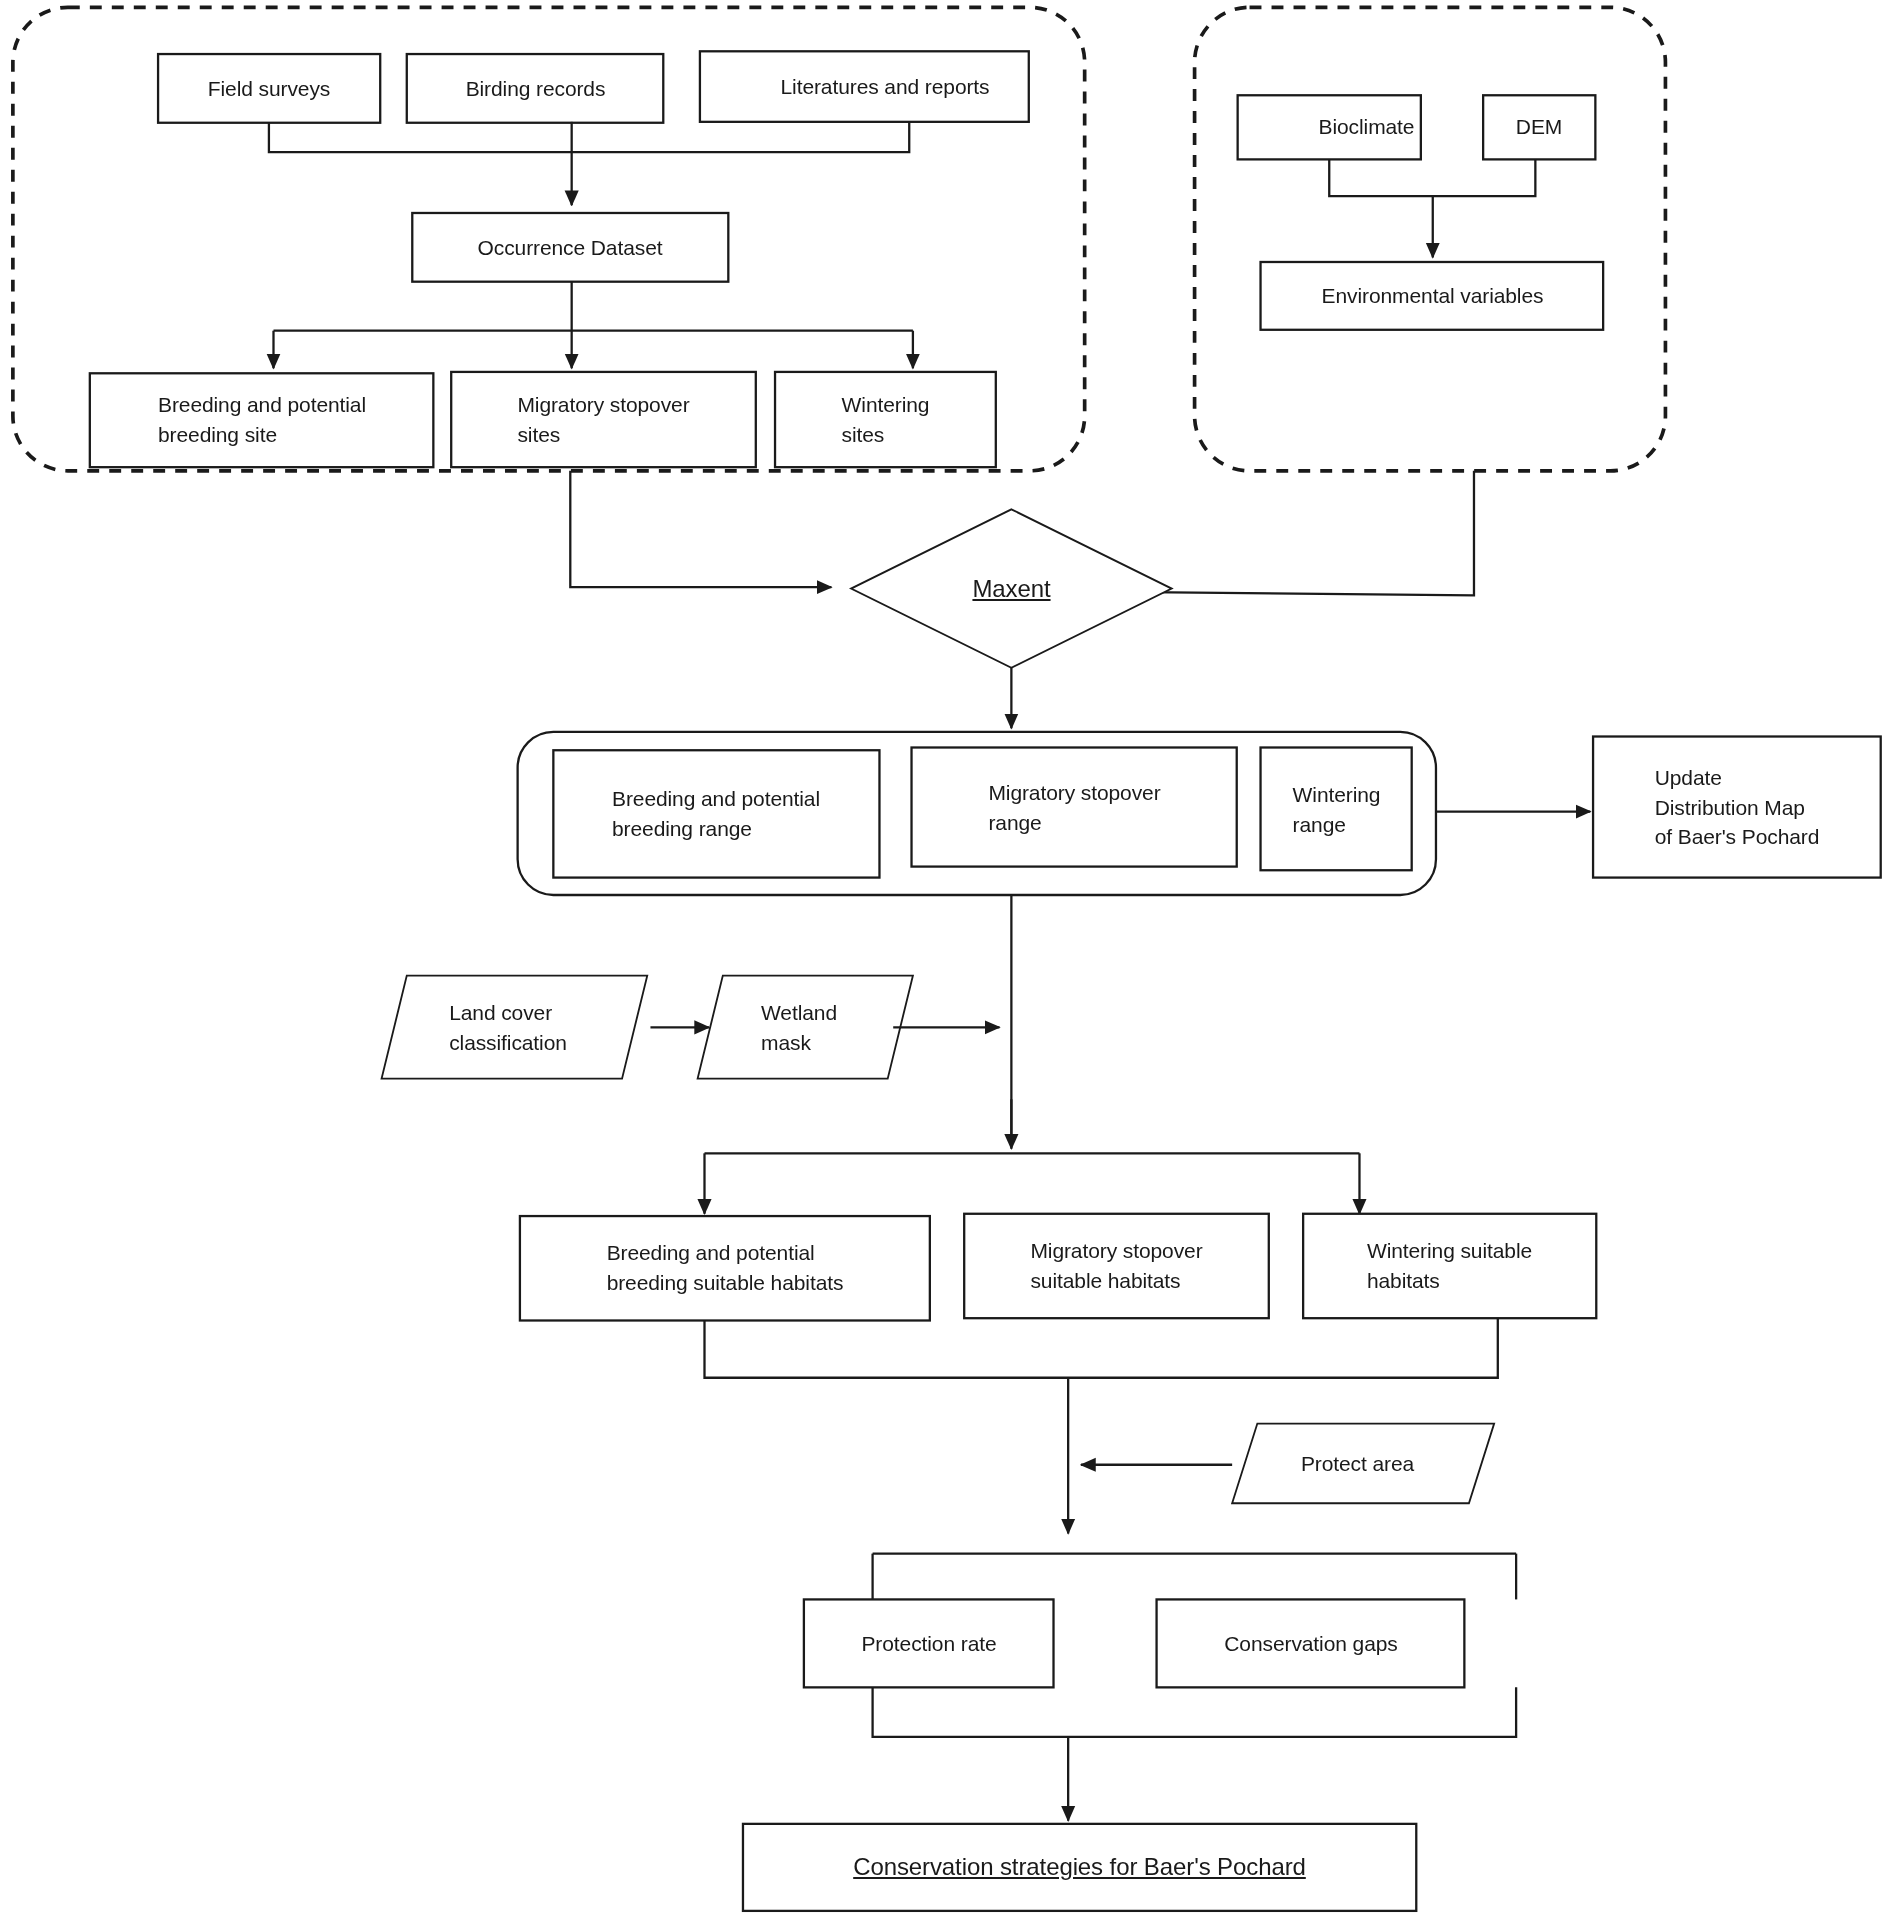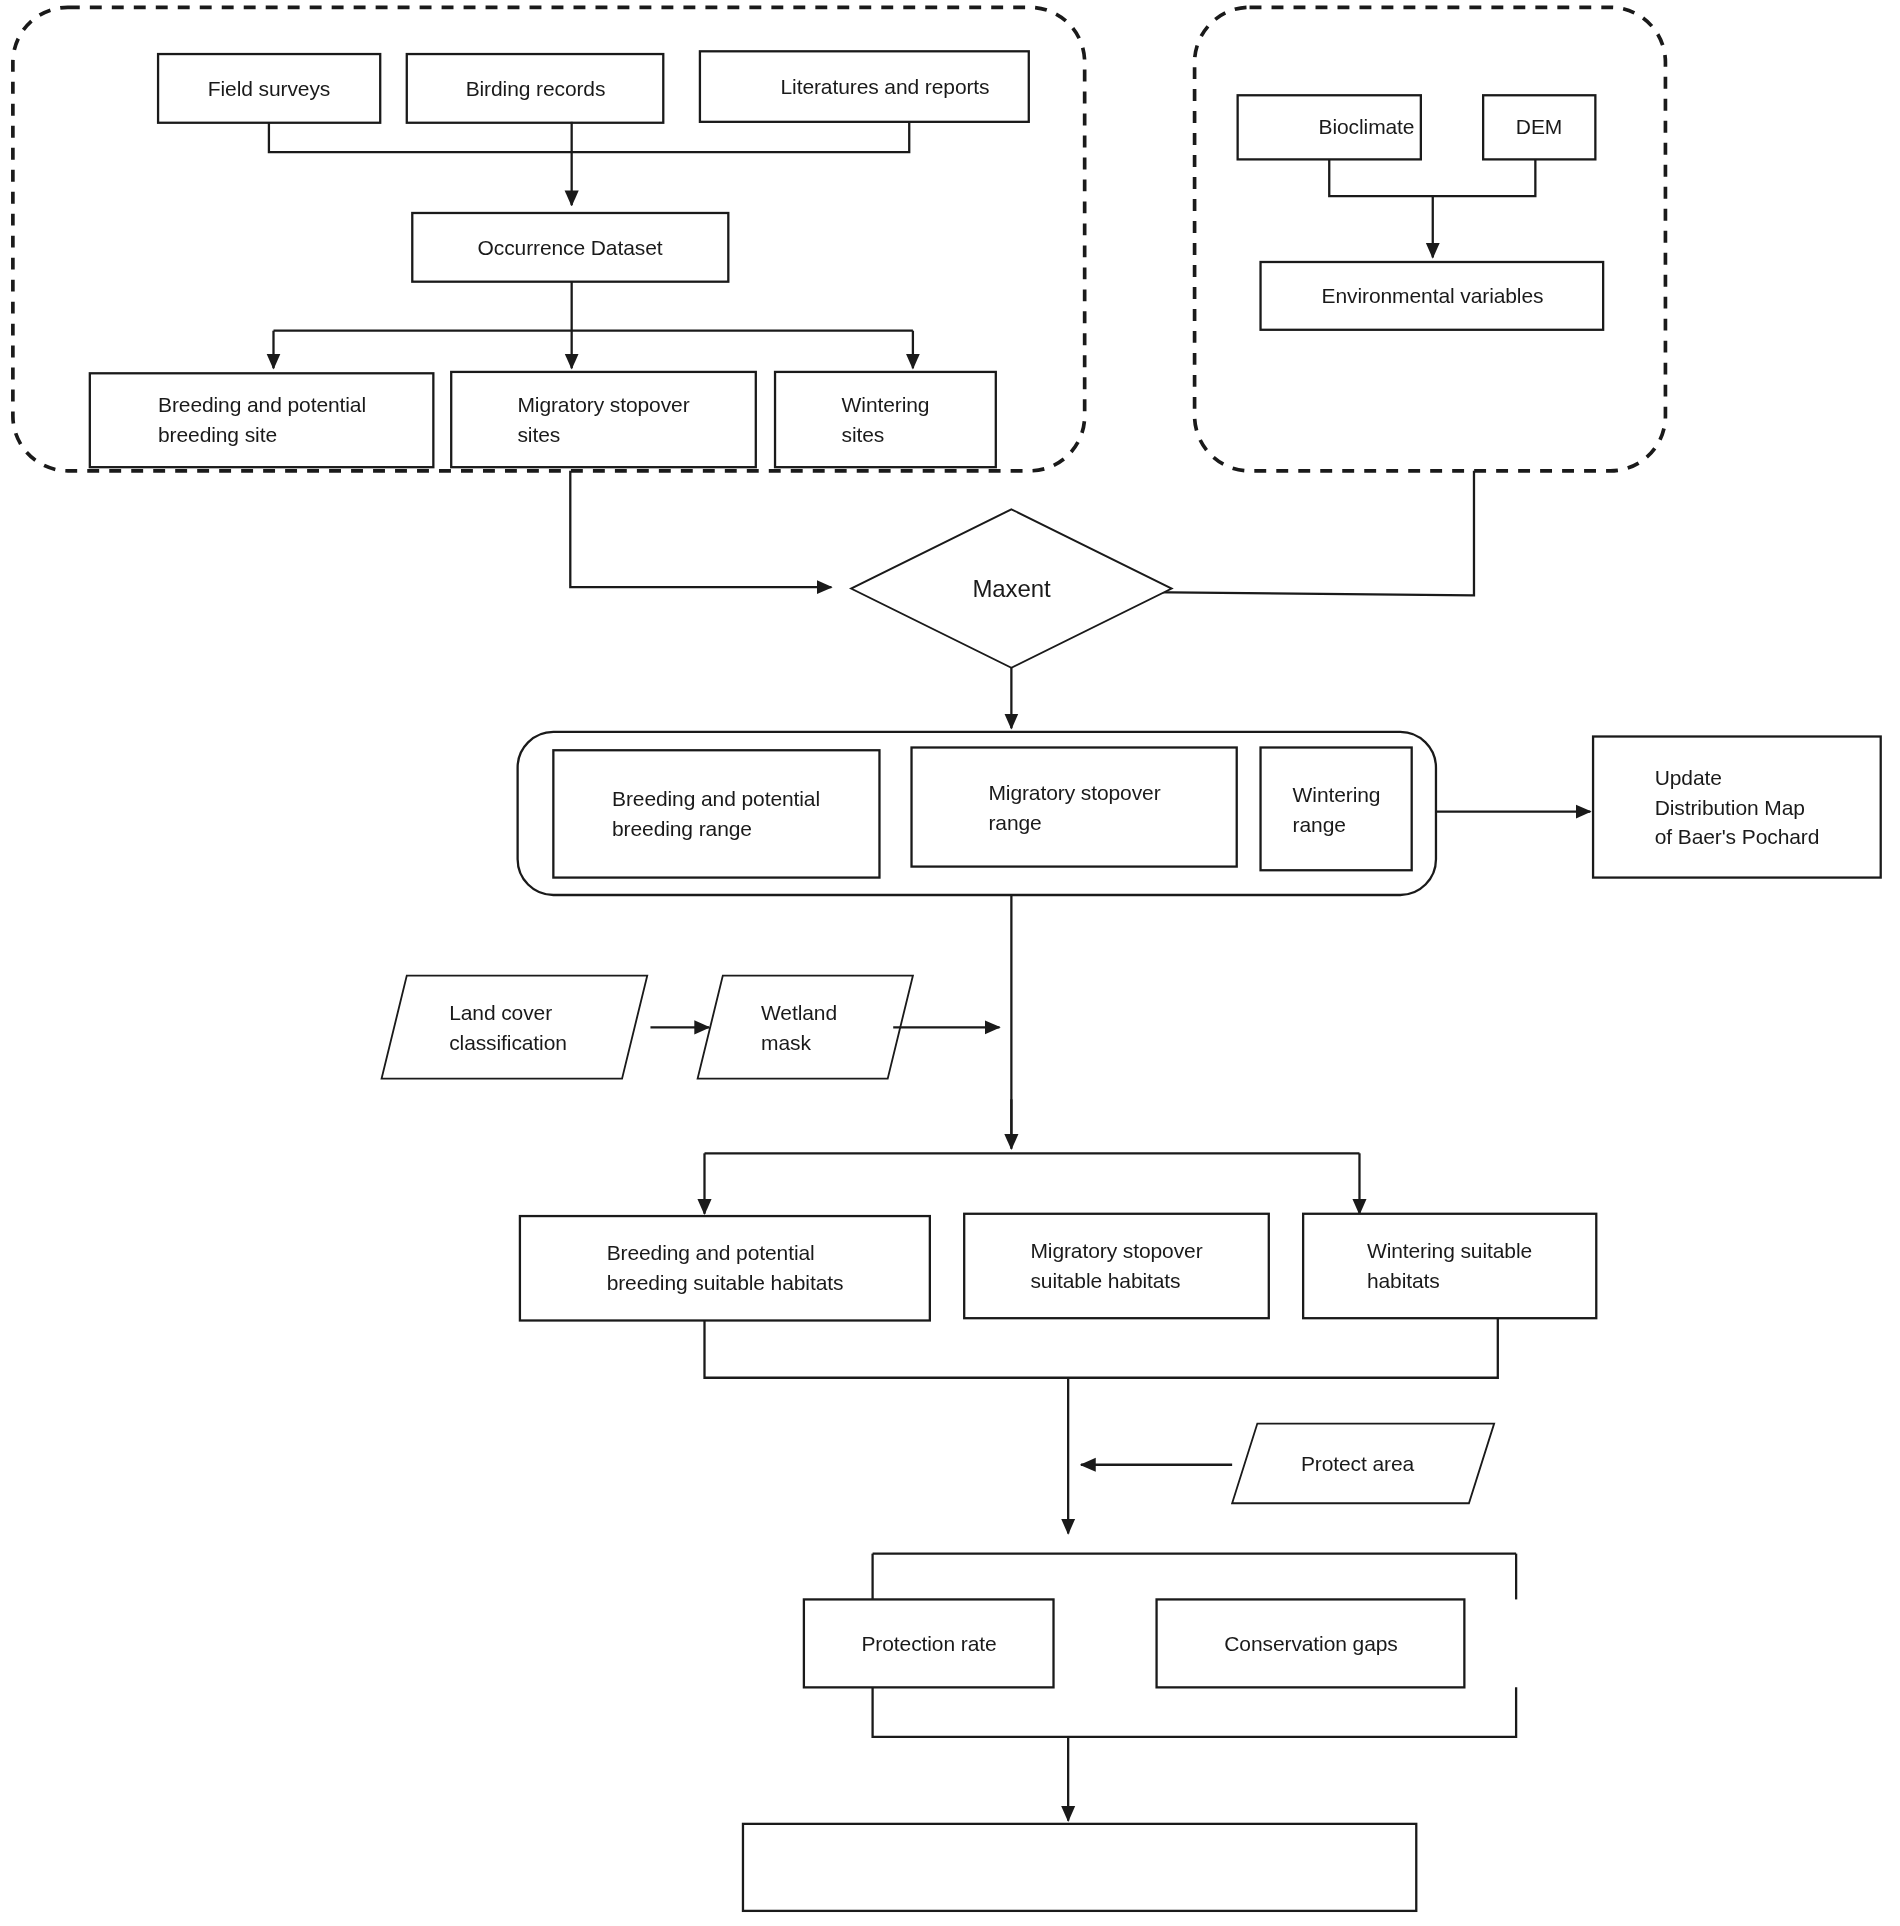--- a/index.html
+++ b/index.html
@@ -28,21 +28,21 @@
     justify-content: center;
     text-align: left;
     color: #1a1a1a;
     font-family: "Liberation Sans", sans-serif;
     font-size: 21px;
     line-height: 1.42;
     letter-spacing: -0.1px;
     white-space: pre-line;
     pointer-events: none;
   }
-  .node-text.big { font-size: 24px; }
+  .node-text.big { font-size: 24px; text-decoration: underline; }
 </style>
 </head>
 <body>
 
 <div id="canvas">
 
   <svg class="layer" viewBox="0 0 4148 4205">
     <defs>
       <marker id="arrow" viewBox="0 0 10 10" refX="9.2" refY="5" markerWidth="7" markerHeight="7" orient="auto-start-reverse">
         <path d="M 0 0.6 L 10 5 L 0 9.4 z" fill="#1a1a1a"></path>
@@ -173,15 +173,16 @@
   <div class="node-text" style="left:964px; top:1214px; width:305px; height:104px;">Migratory stopover
 suitable habitats</div>
   <div class="node-text" style="left:1303px; top:1214px; width:293px; height:104px;">Wintering suitable
 habitats</div>
 
   <div class="node-text" style="left:1239px; top:1424px; width:237px; height:80px;">Protect area</div>
 
   <div class="node-text" style="left:804px; top:1600px; width:250px; height:88px;">Protection rate</div>
   <div class="node-text" style="left:1157px; top:1600px; width:308px; height:88px;">Conservation gaps</div>
 
+  <div class="node-text big" style="left:743px; top:1824px; width:673px; height:87px;">Conservation strategies for Baer's Pochard</div>
 
 </div>
 
 
 </body></html>

